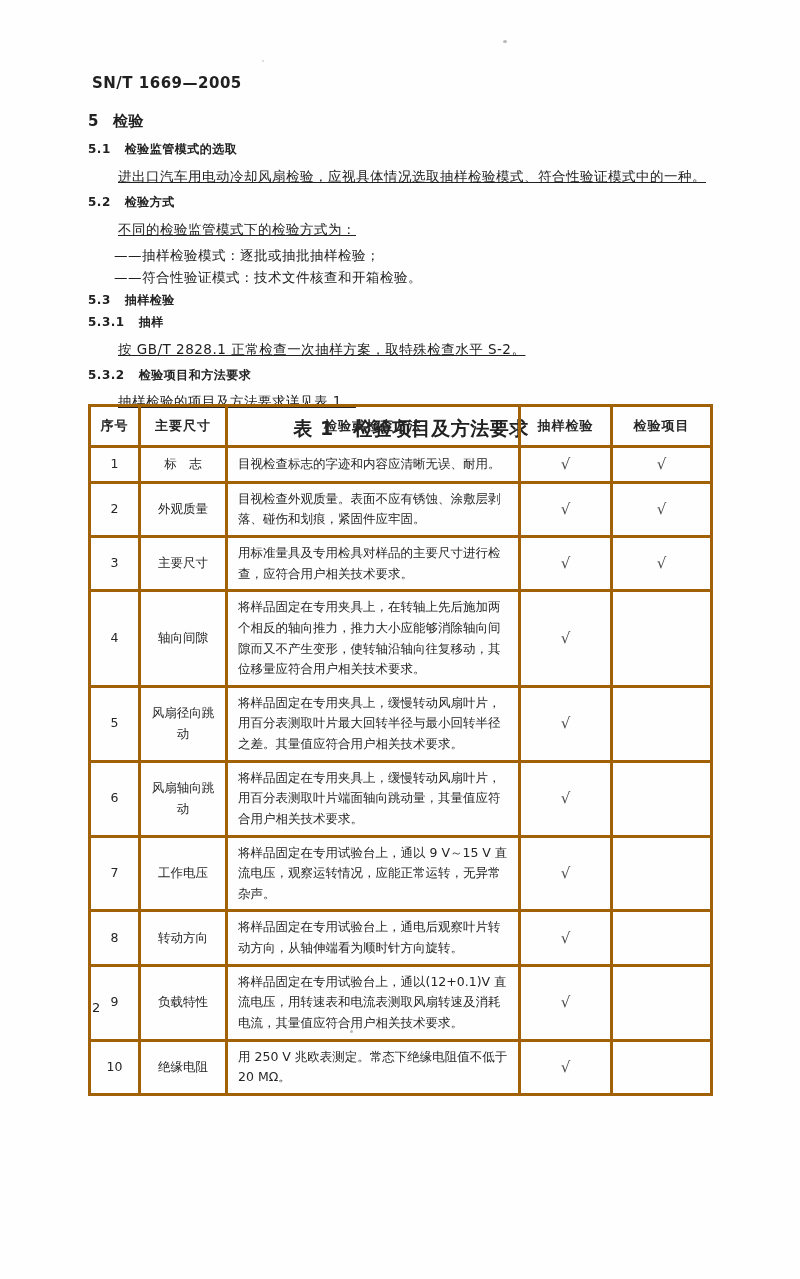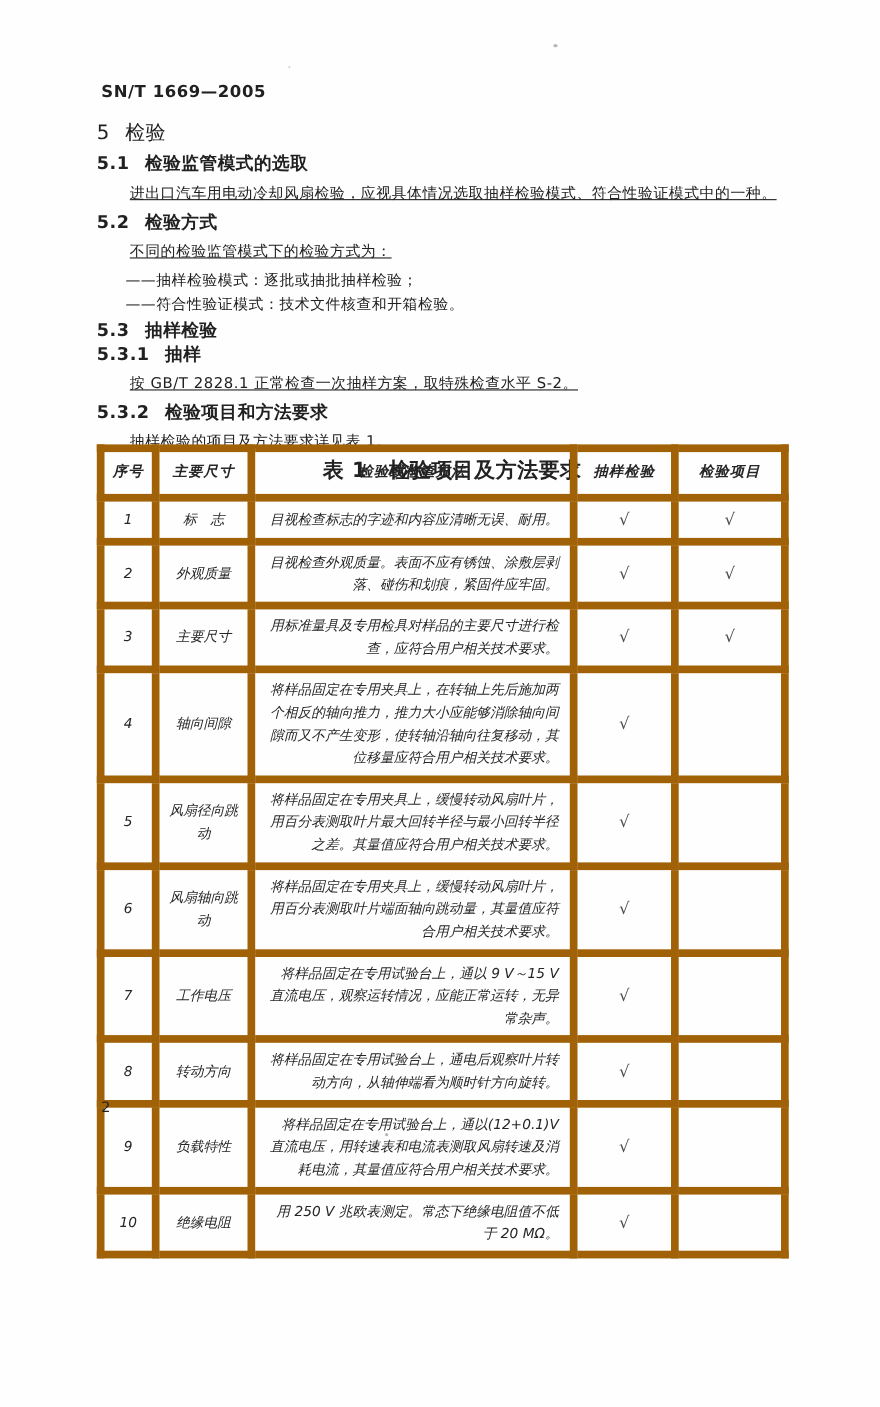--- a/index.html
+++ b/index.html
@@ -32,59 +32,58 @@
   }
   .content{
     position:absolute;
     left:88px;top:110px;
     width:646px;
     z-index:1;
     font-size:13.5px;
     line-height:22.4px;
     letter-spacing:0.5px;
   }
-  .h-sec{font-weight:400;font-size:18px;margin:0;}
-  .h-sub{font-weight:700;font-size:16px;margin:0;}
+  .h-sec{font-weight:700;font-size:15px;margin:0;}
+  .h-sub{font-weight:700;font-size:12px;margin:0;}
   .h-num{margin-right:14px;}
   .para{margin:4px;text-indent:26px;text-decoration:underline;}
   .dash{margin:0;text-indent:26px;}
   .mt6{margin-top:6px;}
   .tbl-title{
     margin:4px 0 0 0;
     text-align:center;
     font-weight:700;
     font-size:19px;
   }
   table.insp{
     position:absolute;
     left:88px;top:404px;
     width:622px;
     border-collapse:collapse;
     z-index:1;
     table-layout:fixed;
   }
   table.insp th, table.insp td{
-    border:7px solid #a16207;
+    border:3px solid #a16207;
     font-size:12.5px;
     text-align:center;
     vertical-align:middle;
     padding:4px 6px;
     line-height:1.65;
     color:#262626;
-    font-style:italic;
   }
   table.insp{border:2px solid #383838;}
   table.insp th{
     font-weight:700;
     font-size:13px;
     height:30px;
     letter-spacing:1px;
   }
   table.insp td.method{
-    text-align:right;
+    text-align:left;
     padding:5px 10px;
   }
   table.insp td.check{
     font-size:15px;
     color:#4d4d4d;
   }
   .page-num{
     position:absolute;
     left:92px;top:1000px;
     font-size:13px;

